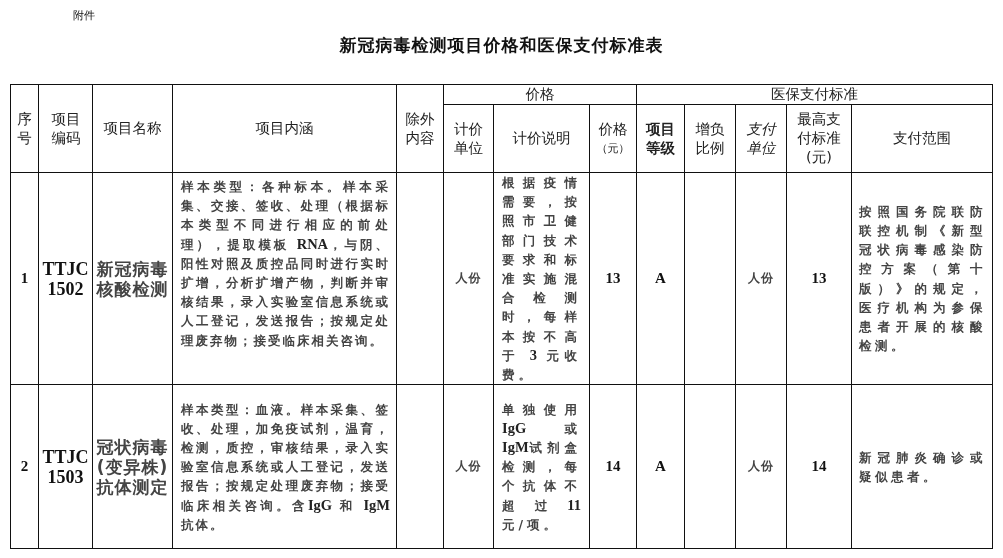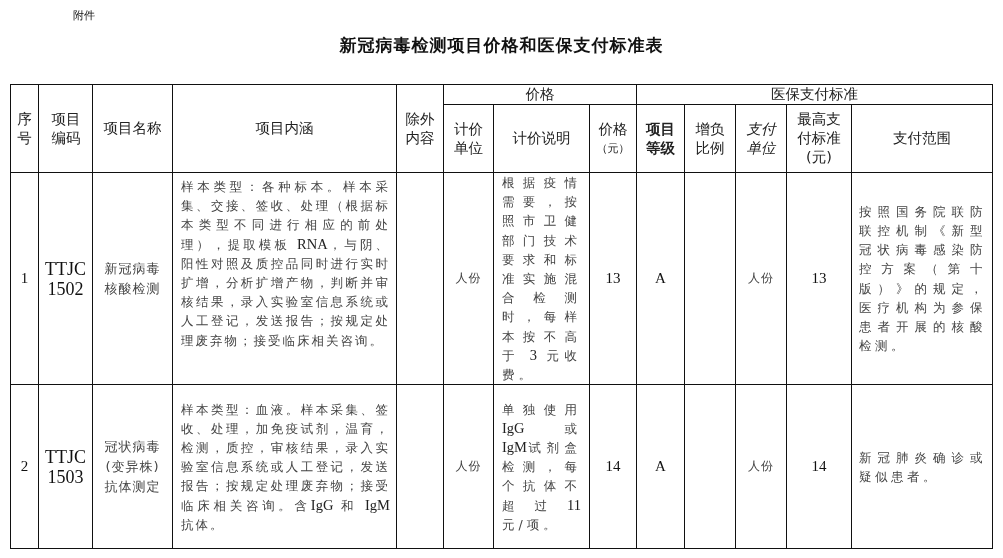--- a/index.html
+++ b/index.html
@@ -18,25 +18,25 @@
     width: 982px;
   }
   table.grid td, table.grid th {
     border: 1.5px solid #111; padding: 0; vertical-align: middle; text-align: center;
     overflow: hidden;
   }
   th {
     font-family: "DejaVu Sans", sans-serif; font-weight: normal; font-size: 14.5px; line-height: 19px; color: #222;
   }
   td {
-    font-family: "DejaVu Serif", serif; font-size: 13px; color: #333;
+    font-family: "DejaVu Serif", serif; font-size: 13px; color: #333; font-weight: bold;
   }
   td.num { font-family: "Liberation Serif", serif; font-size: 15px; color: #111; }
   td.code { font-family: "Liberation Serif", serif; font-size: 18px; line-height: 20px; color: #111; }
-  td.name { font-family: "DejaVu Sans", sans-serif; font-size: 13px; line-height: 20px; color: #444; letter-spacing: 1px; }
+  td.name { font-family: "DejaVu Sans", sans-serif; font-size: 17px; line-height: 20px; color: #444; letter-spacing: 1px; }
   td.unit { font-family: "DejaVu Sans", sans-serif; font-size: 12px; color: #444; letter-spacing: 1px; }
   .para {
     text-align: justify; text-align-last: left;
     font-family: "DejaVu Sans", sans-serif; font-size: 12.5px; line-height: 19.2px; color: #444;
     letter-spacing: 2px; padding: 0 6px 0 8px;
   }
   .para .lat { font-family: "Liberation Serif", serif; font-size: 14.5px; color: #222; letter-spacing: 0; }
   .para.narrow { padding: 0 8px 0 8px; letter-spacing: 4px; }
   .para.scope { padding: 0 6px 0 7px; letter-spacing: 3.5px; }
   .head-h1 { height: 19px; }

